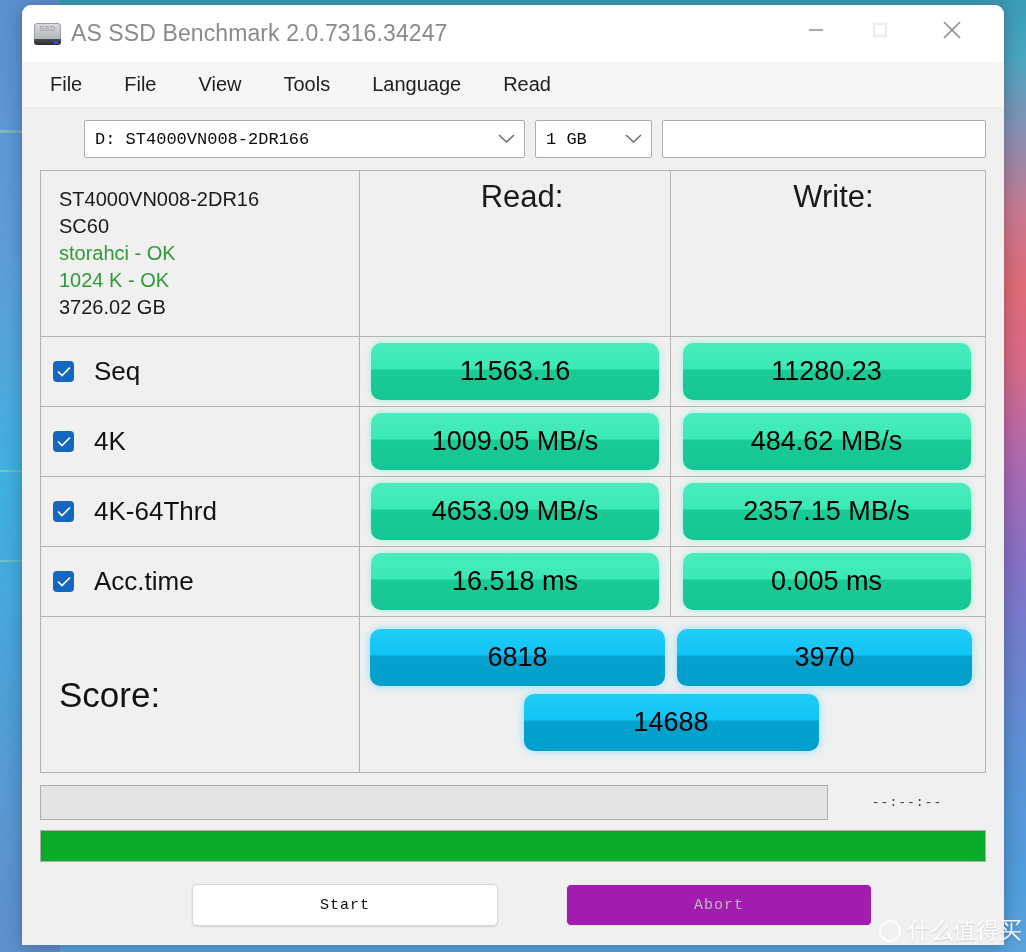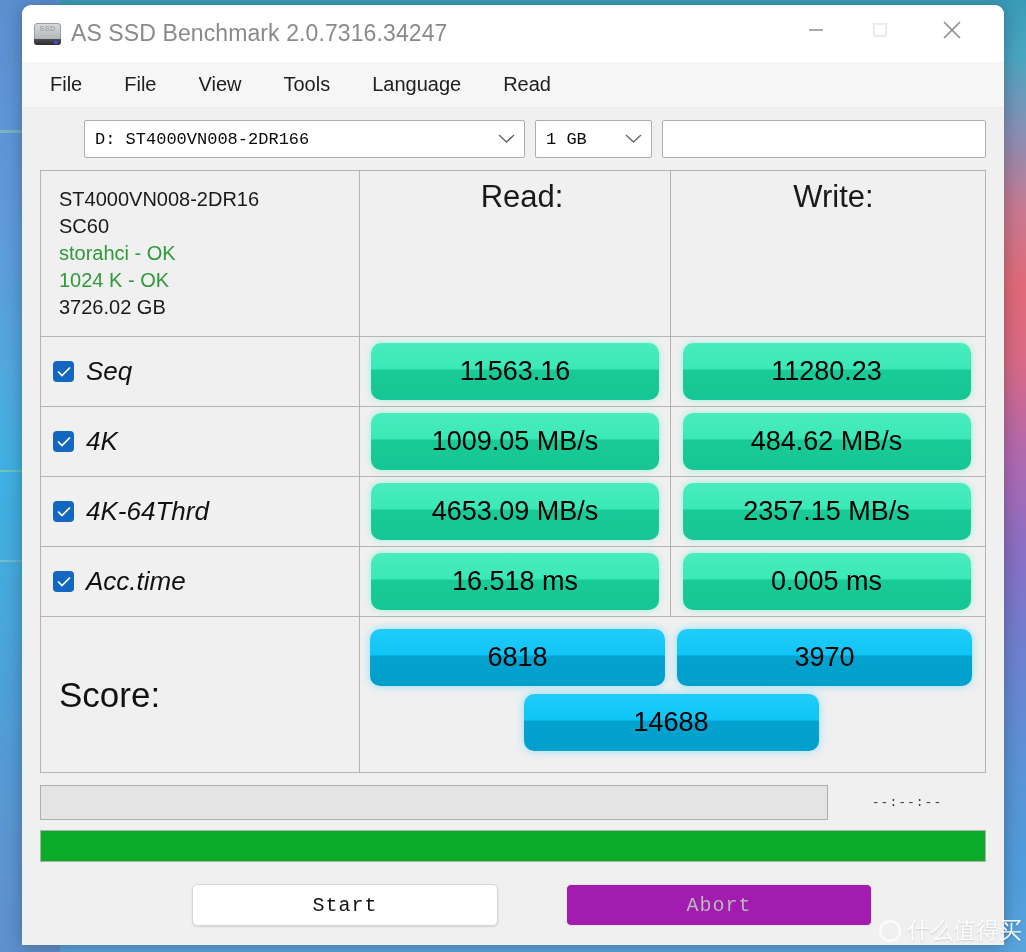--- a/index.html
+++ b/index.html
@@ -153,21 +153,21 @@
   #hdr .cell-left{flex-direction:column;align-items:flex-start;justify-content:center;padding-left:18px;}
   .info-line{font-size:20px;color:#1a1a1a;line-height:27px;font-family:"Liberation Sans",sans-serif;}
   .info-line.ok{color:#2e9a3a;}
   #hdr .cell-mid,#hdr .cell-right{
     align-items:flex-start;justify-content:center;padding:8px 0 0 14px;
   }
   .rw-label{font-size:31px;color:#1a1a1a;font-family:"Liberation Sans",sans-serif;}
 
   
   .trow{height:69px;}
-  .trow .cell-left{padding-left:12px;gap:12px;font-style:italic;}
+  .trow .cell-left{padding-left:12px;gap:20px;}
   .chk{
     width:21px;height:21px;border-radius:4px;background:#1367c0;
     display:flex;align-items:center;justify-content:center;flex:none;
   }
   .chk svg{display:block;}
   .test-name{font-size:26px;color:#111;font-family:"Liberation Sans",sans-serif;}
 
   .pill{
     width:288px;height:57px;border-radius:10px;
     display:flex;align-items:center;justify-content:center;
@@ -210,21 +210,21 @@
     box-sizing:border-box;
   }
   #progress-fill{height:100%;background:#0aab28;}
 
   
   #btn-row{display:flex;margin-top:22px;}
   .actbtn{
     height:42px;border:1px solid #d6d6d6;border-radius:5px;
     display:flex;align-items:center;justify-content:center;
     font-family:"Liberation Mono","DejaVu Sans Mono",monospace;
-    font-size:20px;letter-spacing:1px;box-sizing:border-box;
+    font-size:15px;letter-spacing:1px;box-sizing:border-box;
   }
   #start-btn{width:306px;margin-left:152px;background:#fff;color:#111;
              box-shadow:0 1px 2px rgba(0,0,0,.12);}
   #abort-btn{width:306px;margin-left:68px;background:#a21caf;color:#b9b9b9;border-color:#e6e6e6;}
 
   
   #watermark{
     position:absolute;right:4px;bottom:6px;
     display:flex;align-items:center;gap:6px;
     font-size:23px;color:#ffffff;opacity:.93;

